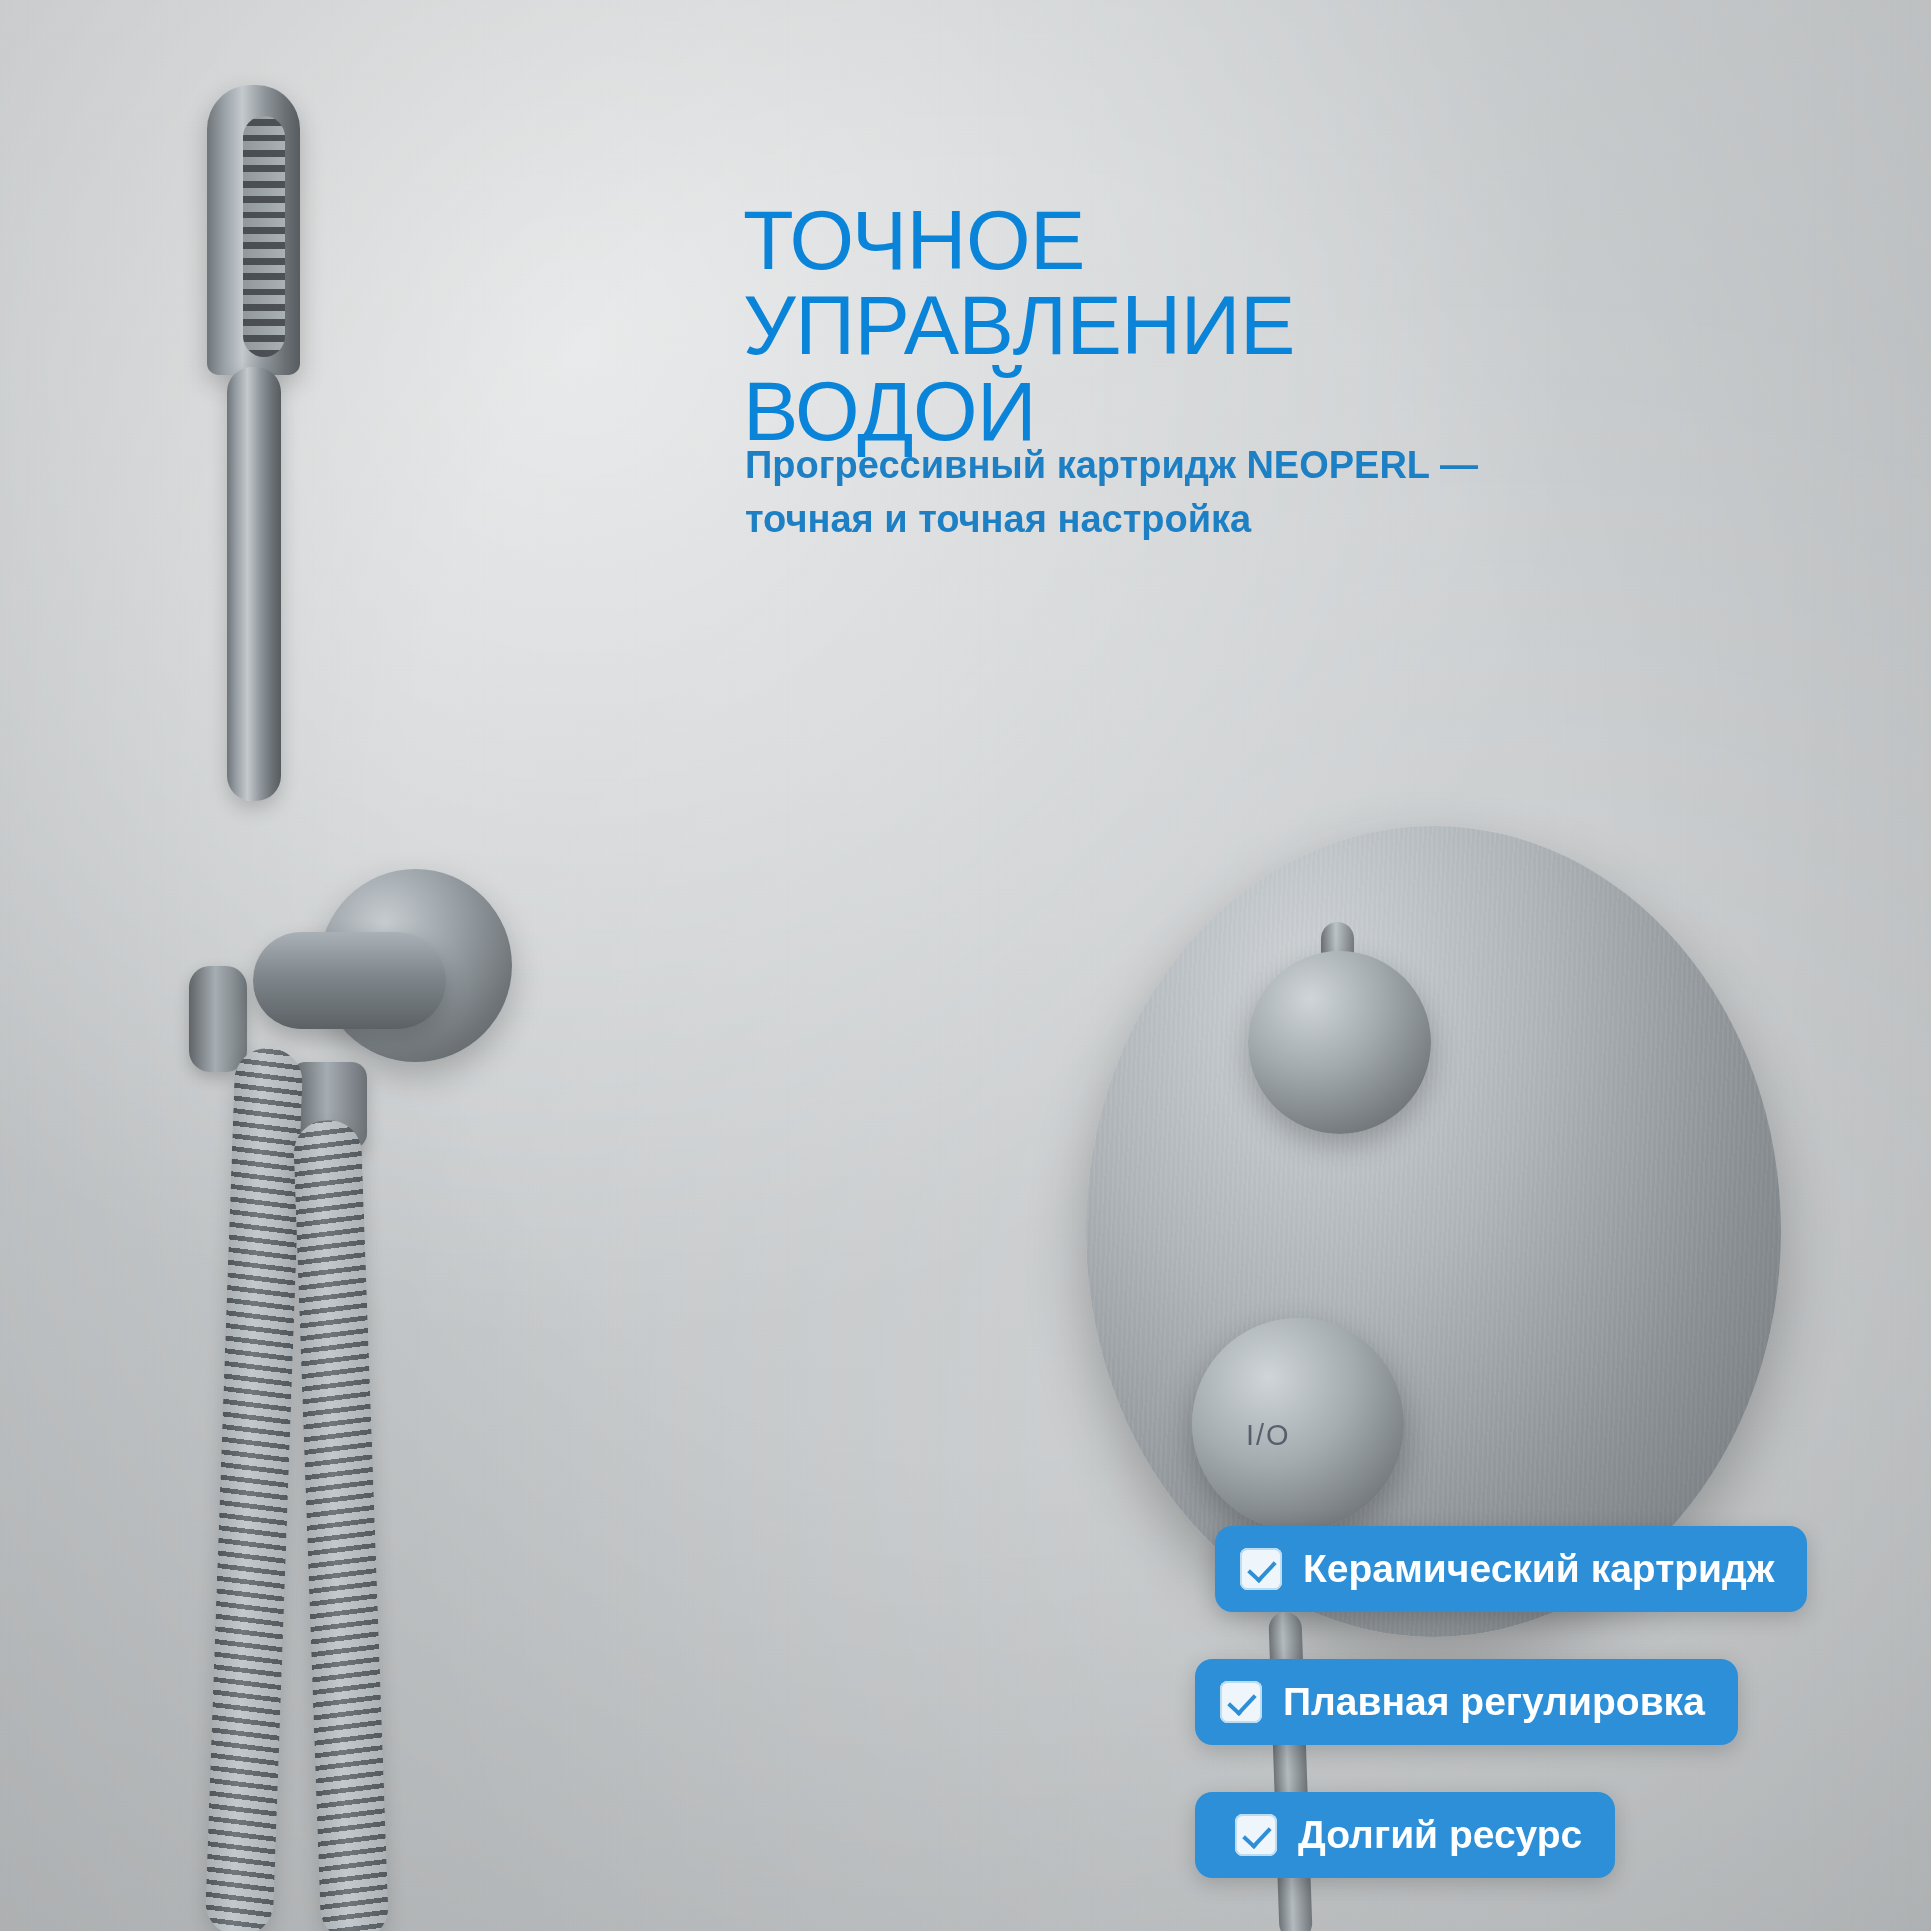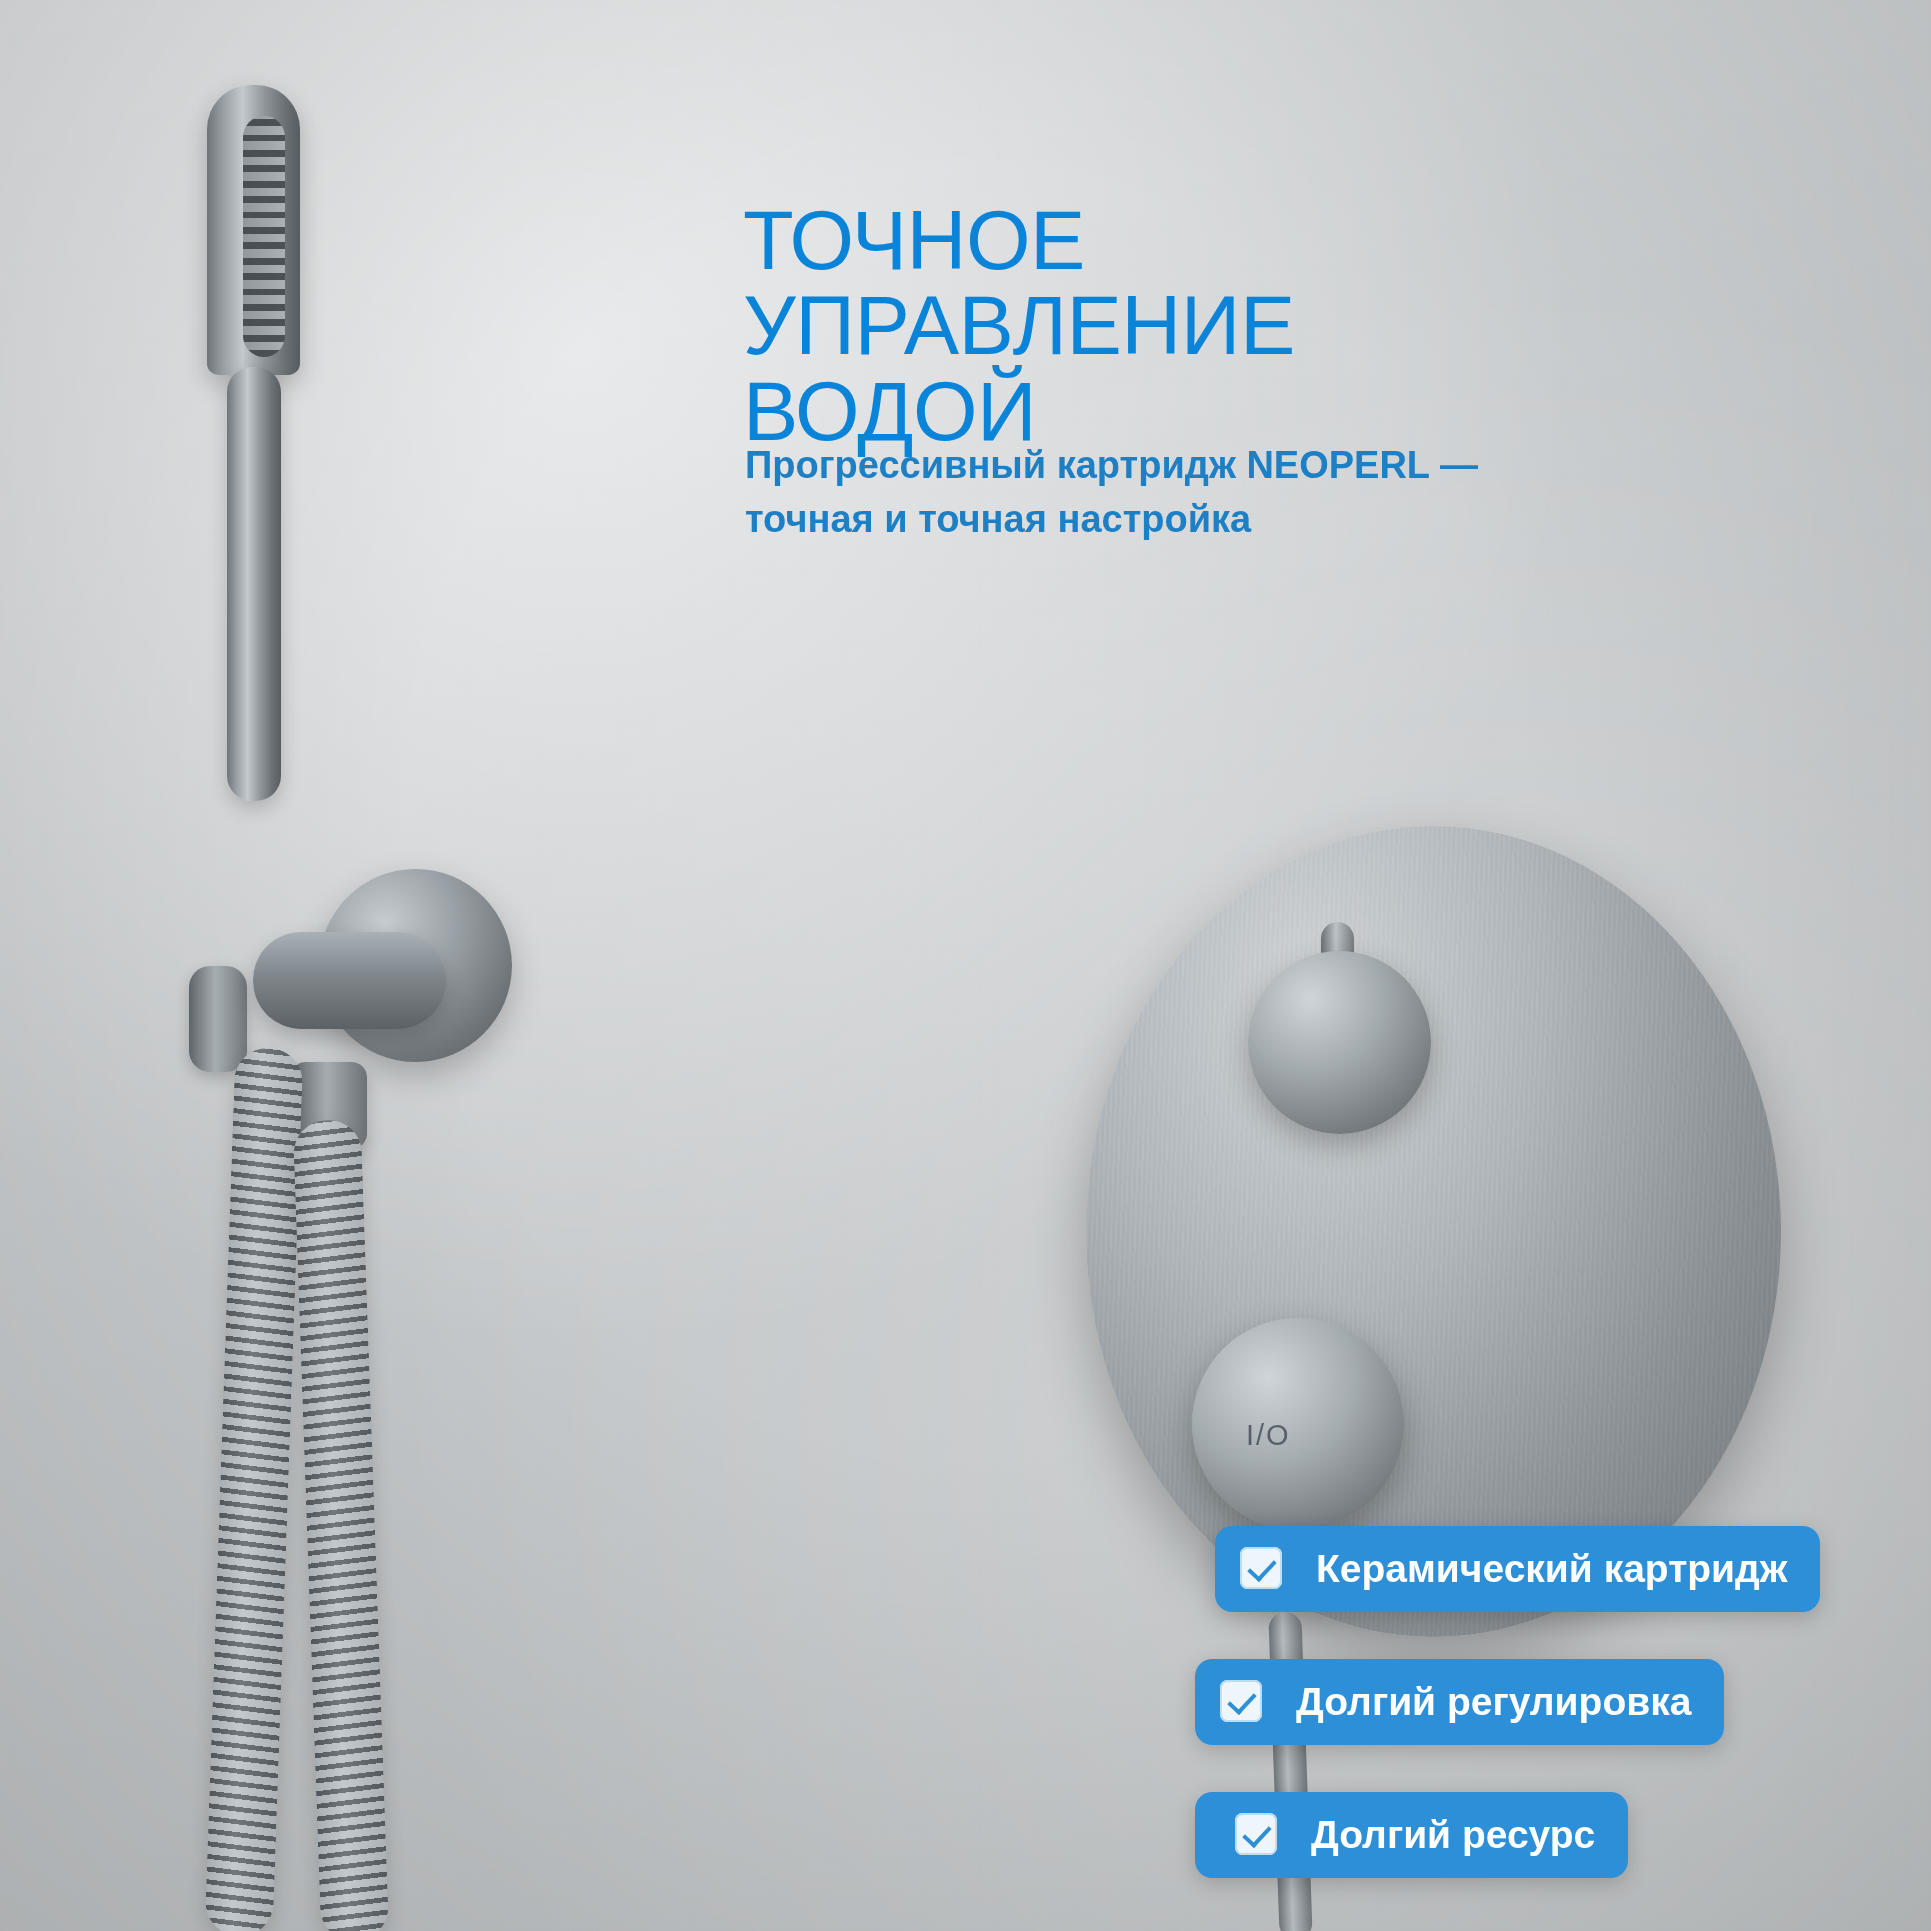--- a/index.html
+++ b/index.html
@@ -60,22 +60,22 @@
     color: #1d7fc4;
     font-size: 38px;
     line-height: 1.42;
     font-weight: 600;
   }
 
   
   .pill {
     position: absolute;
     display: flex;
-    align-items: flex-start;
-    gap: 34px;
+    align-items: center;
+    gap: 21px;
     background: #2d8fd8;
     border-radius: 17.4px;
     padding: 21px 33px 21px 25px;
     box-shadow: 0 5.8px 21px rgba(0,0,0,0.18);
     color: #ffffff;
     font-size: 39px;
     font-weight: 700;
     white-space: nowrap;
   }
   .pill .cb {
@@ -314,21 +314,21 @@
   <div class="headline">ТОЧНОЕ УПРАВЛЕНИЕ ВОДОЙ</div>
   <div class="subhead">Прогрессивный картридж NEOPERL — точная и точная настройка</div>
 
   <div class="pill" id="pill-1">
     <span class="cb"></span>
     <span>Керамический картридж</span>
   </div>
 
   <div class="pill" id="pill-2">
     <span class="cb"></span>
-    <span>Долгий регулировка</span>
+    <span>Плавная регулировка</span>
   </div>
 
   <div class="pill" id="pill-3">
     <span class="cb"></span>
     <span>Долгий ресурс</span>
   </div>
 
 </div>
 
 

